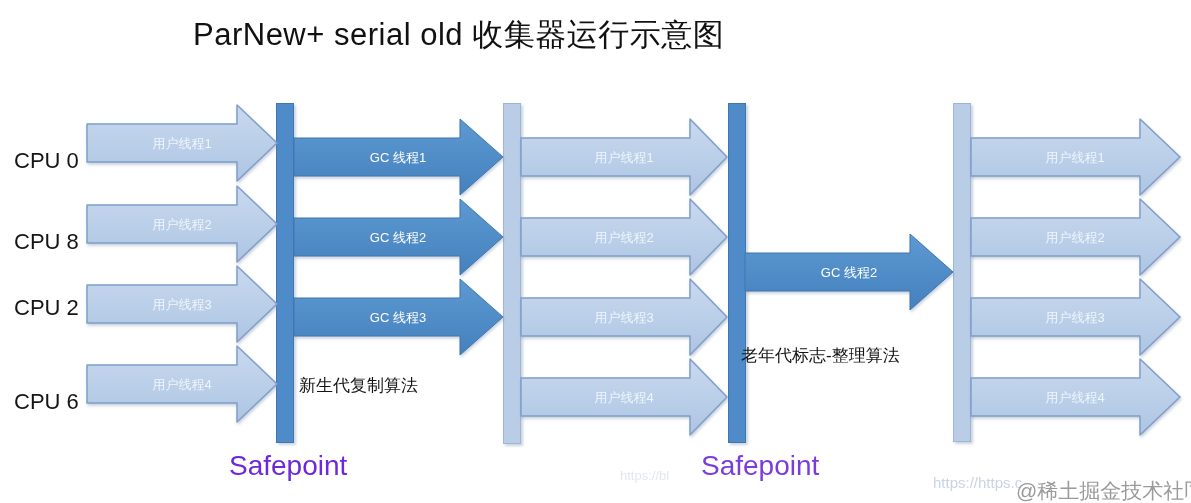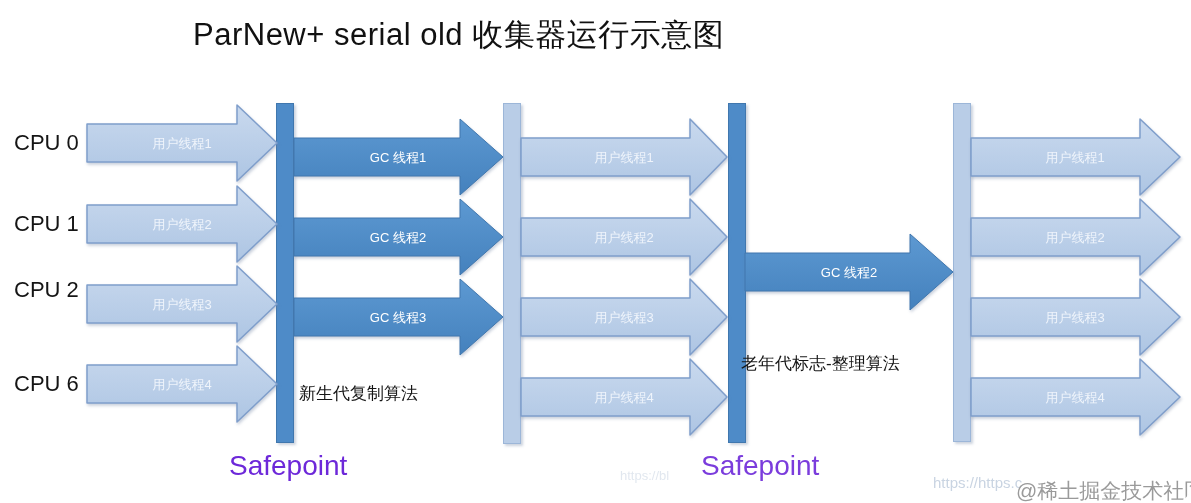--- a/index.html
+++ b/index.html
@@ -8,31 +8,32 @@
     font-family:"Liberation Sans","DejaVu Sans",sans-serif;
     border-radius:18px;
   }
   .title{
     position:absolute;left:193px;top:14px;font-size:31px;font-weight:500;
     color:#111;letter-spacing:0.5px;white-space:nowrap;
   }
   .cpu-label{
     position:absolute;left:14px;width:72px;font-size:22px;font-weight:500;color:#151515;
     white-space:nowrap;
+    margin-top:18px;
   }
   .bar{position:absolute;width:18px;box-shadow:1.5px 2px 2.5px rgba(110,130,160,.35);}
   .bar.dark{background:#4e8bc8;border:1px solid #4077ae;box-sizing:border-box;}
   .bar.light{background:#b9cde7;border:1px solid #9cb6d8;box-sizing:border-box;}
   svg.arrow{position:absolute;overflow:visible;filter:drop-shadow(1.5px 2px 1.5px rgba(110,130,160,.38));}
   .shape-light{fill:url(#gLight);stroke:#7f9ecb;stroke-width:1.5;stroke-linejoin:round;}
   .shape-dark{fill:url(#gDark);stroke:#4077ae;stroke-width:1;stroke-linejoin:round;}
   text.lbl{font-family:"Liberation Sans","DejaVu Sans",sans-serif;font-size:13px;}
   text.lbl.on-light{fill:#eff4fb;}
   text.lbl.on-dark{fill:#ffffff;}
-  .annot{position:absolute;font-size:17px;color:#141414;white-space:nowrap;margin-top:8px;}
+  .annot{position:absolute;font-size:17px;color:#141414;white-space:nowrap;}
   .safepoint{position:absolute;font-size:28px;color:#6d28d9;white-space:nowrap;}
   .safepoint.fragmented{opacity:.9;}
   .wm-url{position:absolute;font-size:15px;color:#c9d4e2;white-space:nowrap;text-align:center;}
   .wm-url.tiny{font-size:13px;opacity:.55;}
   .wm-community{position:absolute;font-size:21px;color:#9a9a9a;white-space:nowrap;}
 </style>
 </head>
 <body>
 
 <div id="canvas">
@@ -46,21 +47,21 @@
       <linearGradient id="gDark" x1="0" y1="0" x2="0" y2="1">
         <stop offset="0" stop-color="#5d99d2"></stop>
           <stop offset="1" stop-color="#4481bd"></stop>
       </linearGradient>
     </defs>
   </svg>
 
   <div class="title">ParNew+ serial old 收集器运行示意图</div>
 
   <div class="cpu-label" style="top:130px">CPU 0</div>
-  <div class="cpu-label" style="top:211px">CPU 1</div>
+  <div class="cpu-label" style="top:211px">CPU 8</div>
   <div class="cpu-label" style="top:277px">CPU 2</div>
   <div class="cpu-label" style="top:371px">CPU 6</div>
 
   <div class="bar dark" style="left:276px;top:103px;height:340px"></div>
   <div class="bar light" style="left:503px;top:103px;height:341px"></div>
   <div class="bar dark" style="left:728px;top:103px;height:340px"></div>
   <div class="bar light" style="left:953px;top:103px;height:339px"></div>
 
   <svg class="arrow" style="left:87px;top:105px" width="190" height="76">
     <polygon class="shape-light" points="0,19 150,19 150,0 190,38 150,76 150,57 0,57"></polygon>

